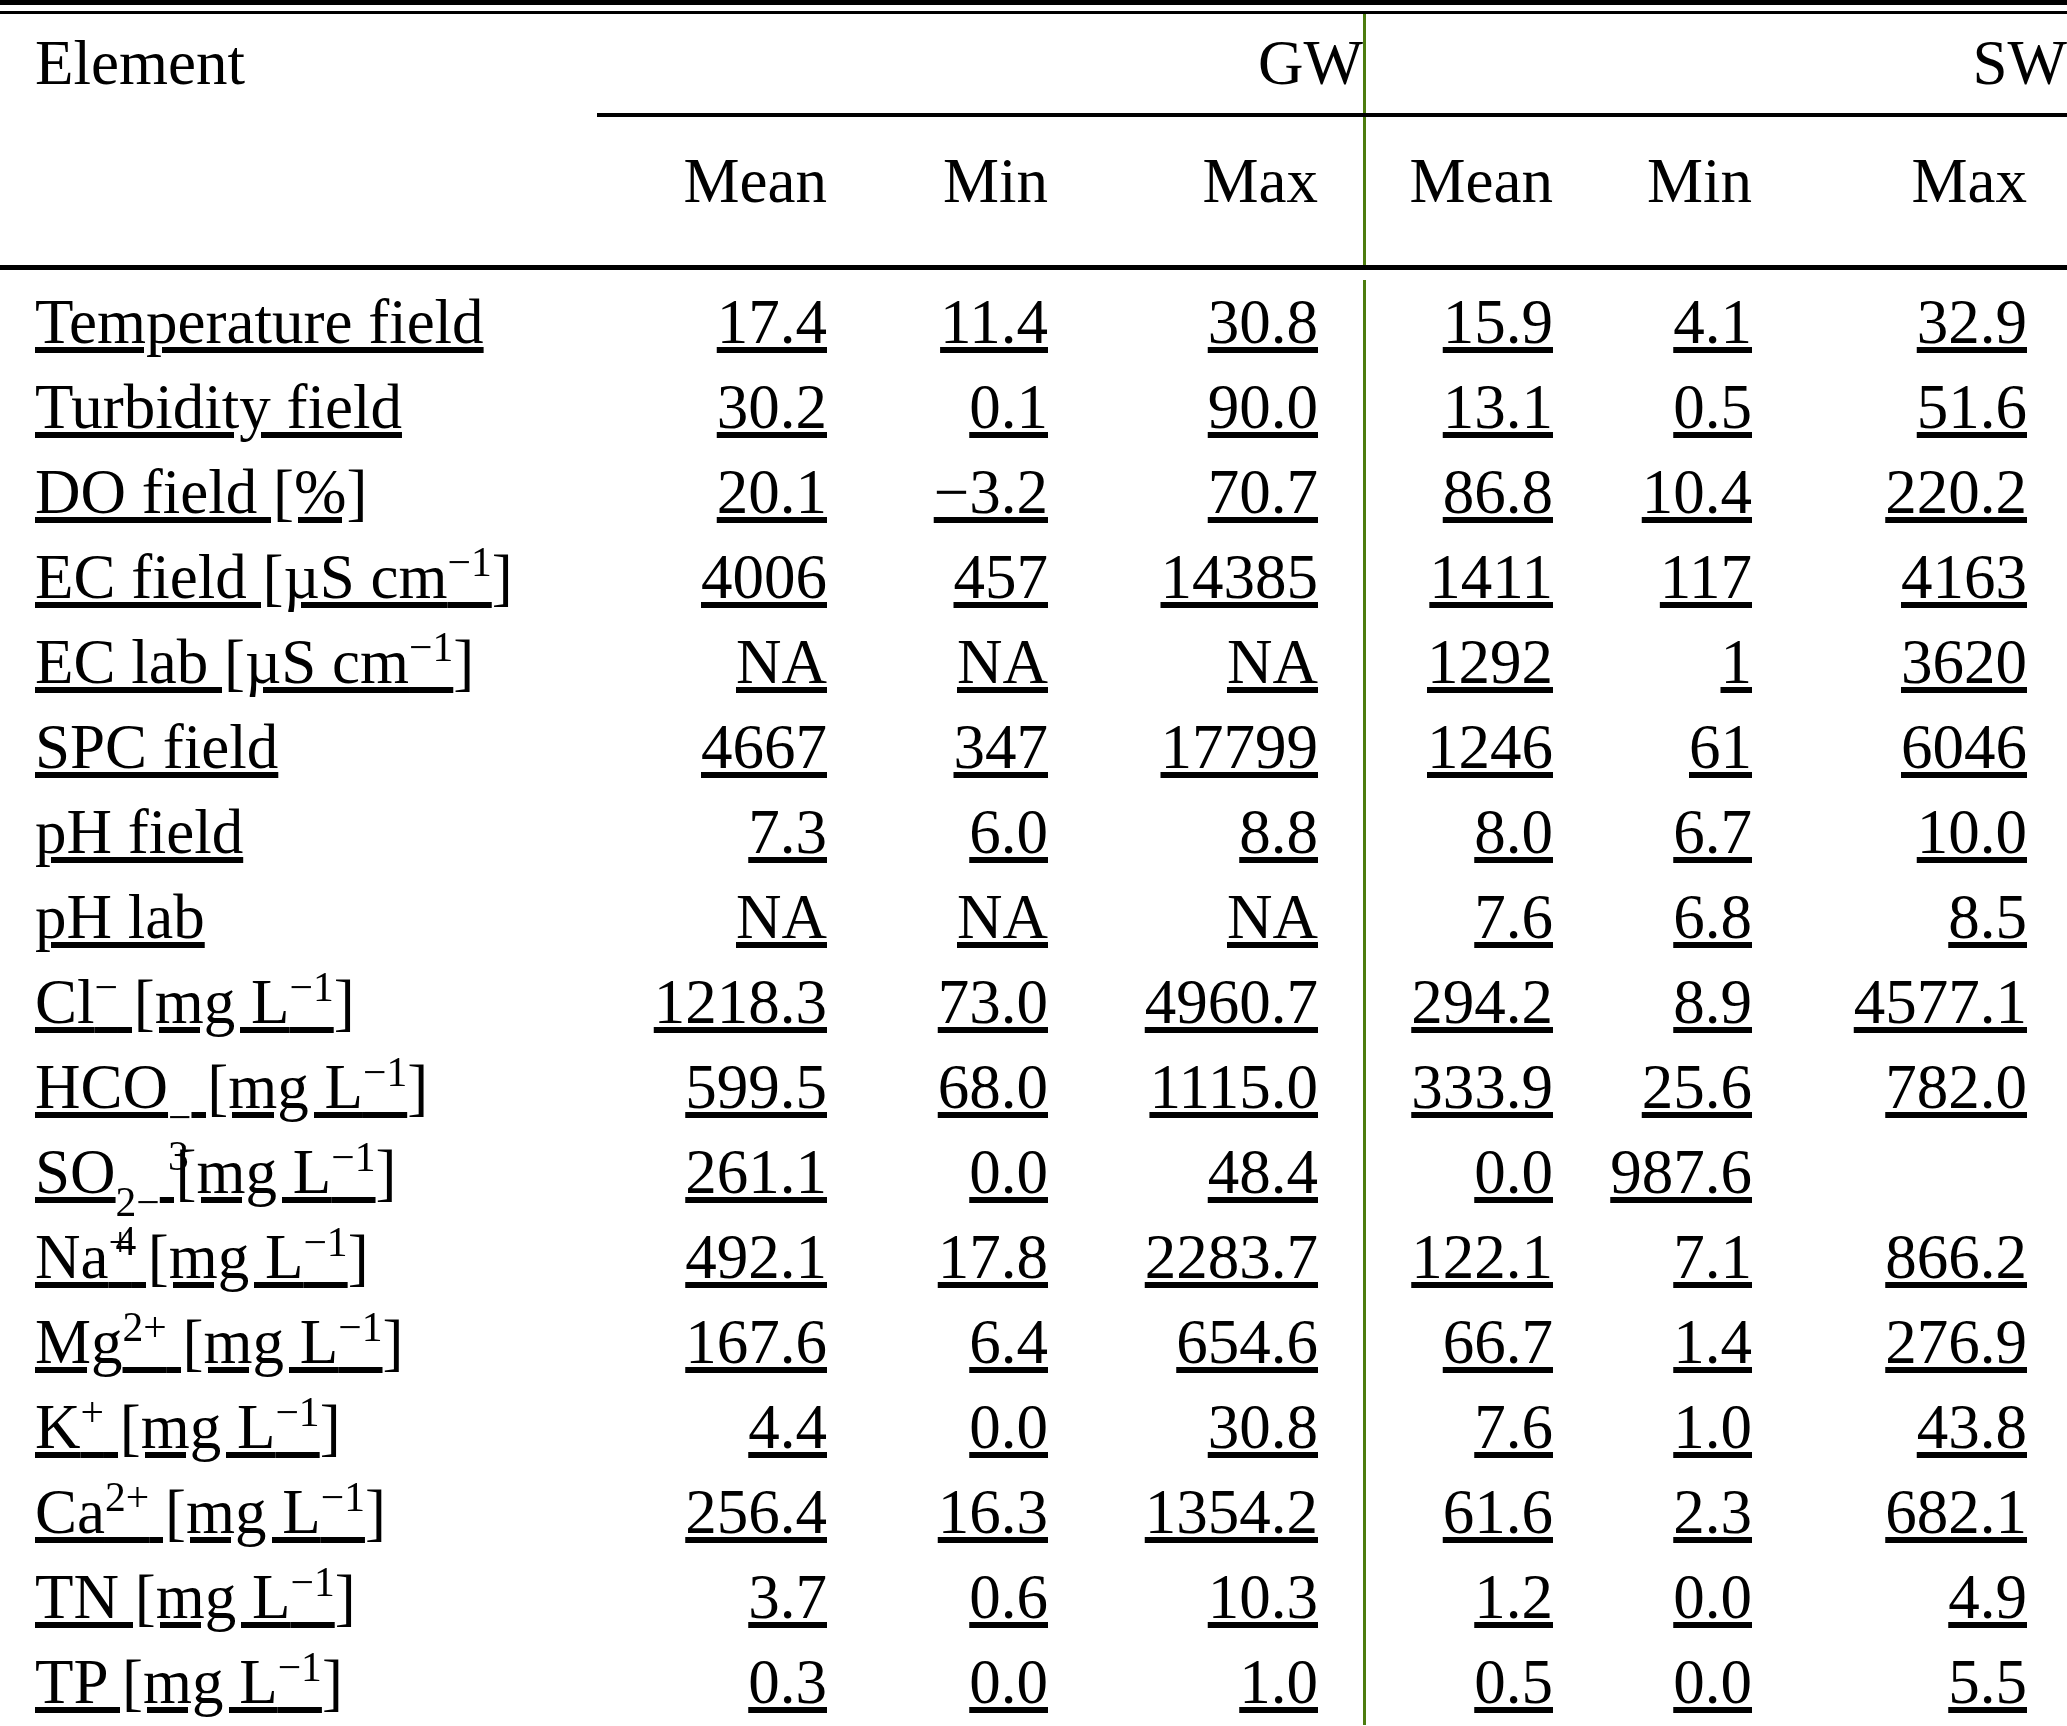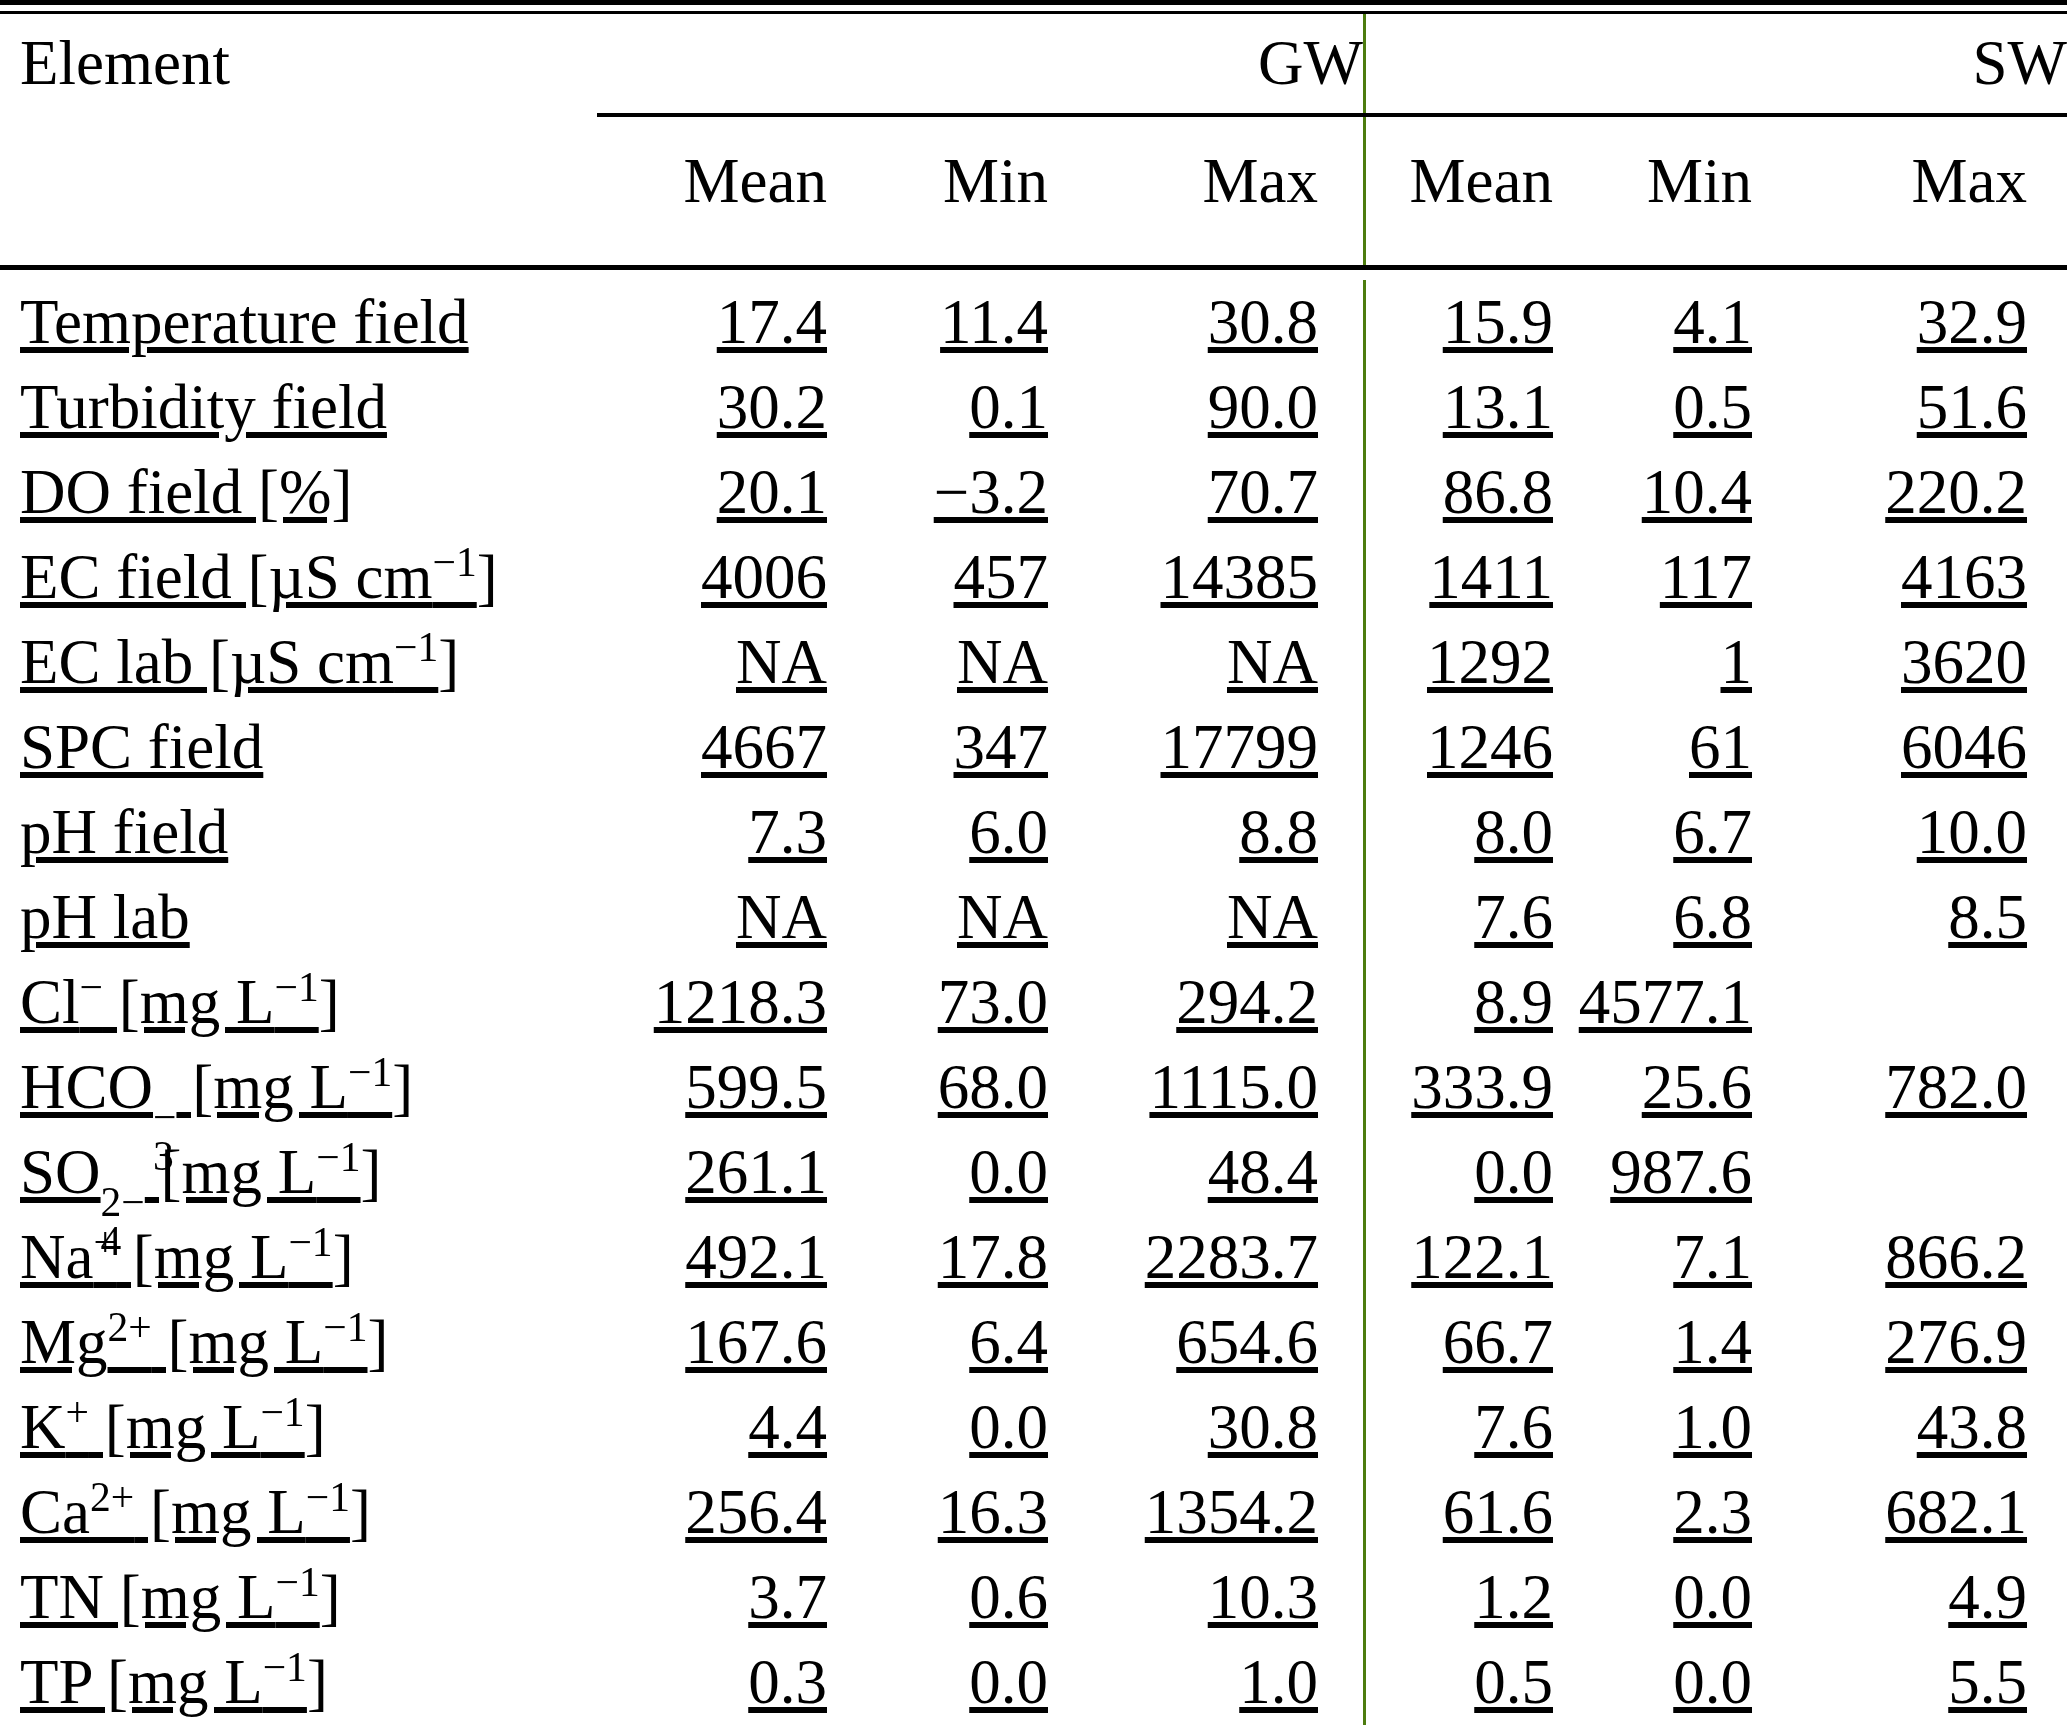--- a/index.html
+++ b/index.html
@@ -26,21 +26,21 @@
   }
   .row {
     display: grid;
     grid-template-columns: 600px 230px 226px 307px 193px 198px 313px;
   }
   .hrow2 { height: 148px; line-height: 128px; }
   .tbody { padding-top: 10px; text-decoration: underline; }
   .body-row { height: 85px; line-height: 85px; }
 
   .cell { white-space: nowrap; }
-  .element-cell { padding-left: 20px; text-align: left; }
+  .element-cell { padding-left: 35px; text-align: left; }
   .num { text-align: right; }
   .center { text-align: right; }
 
   
   .vbar, .row > :nth-child(5) { border-left: 3px solid #4d7c0f; }
 
   
   .row > :nth-child(2) { padding-right: 3px; }
   .row > :nth-child(3) { padding-right: 8px; }
   .row > :nth-child(4) { padding-right: 45px; }
@@ -161,20 +161,21 @@
     <div class="cell num">NA</div>
     <div class="cell num">7.6</div>
     <div class="cell num">6.8</div>
     <div class="cell num">8.5</div>
   </div>
 
   <div class="row body-row">
     <div class="cell element-cell">Cl<sup>−</sup> [mg L<sup>−1</sup>]</div>
     <div class="cell num">1218.3</div>
     <div class="cell num">73.0</div>
+    <div class="cell num">4960.7</div>
     <div class="cell num">294.2</div>
     <div class="cell num">8.9</div>
     <div class="cell num">4577.1</div>
   </div>
 
   <div class="row body-row">
     <div class="cell element-cell">HCO<span class="stack">
             <span>−</span>
             <span>3</span>
           </span> [mg L<sup>−1</sup>]</div>

